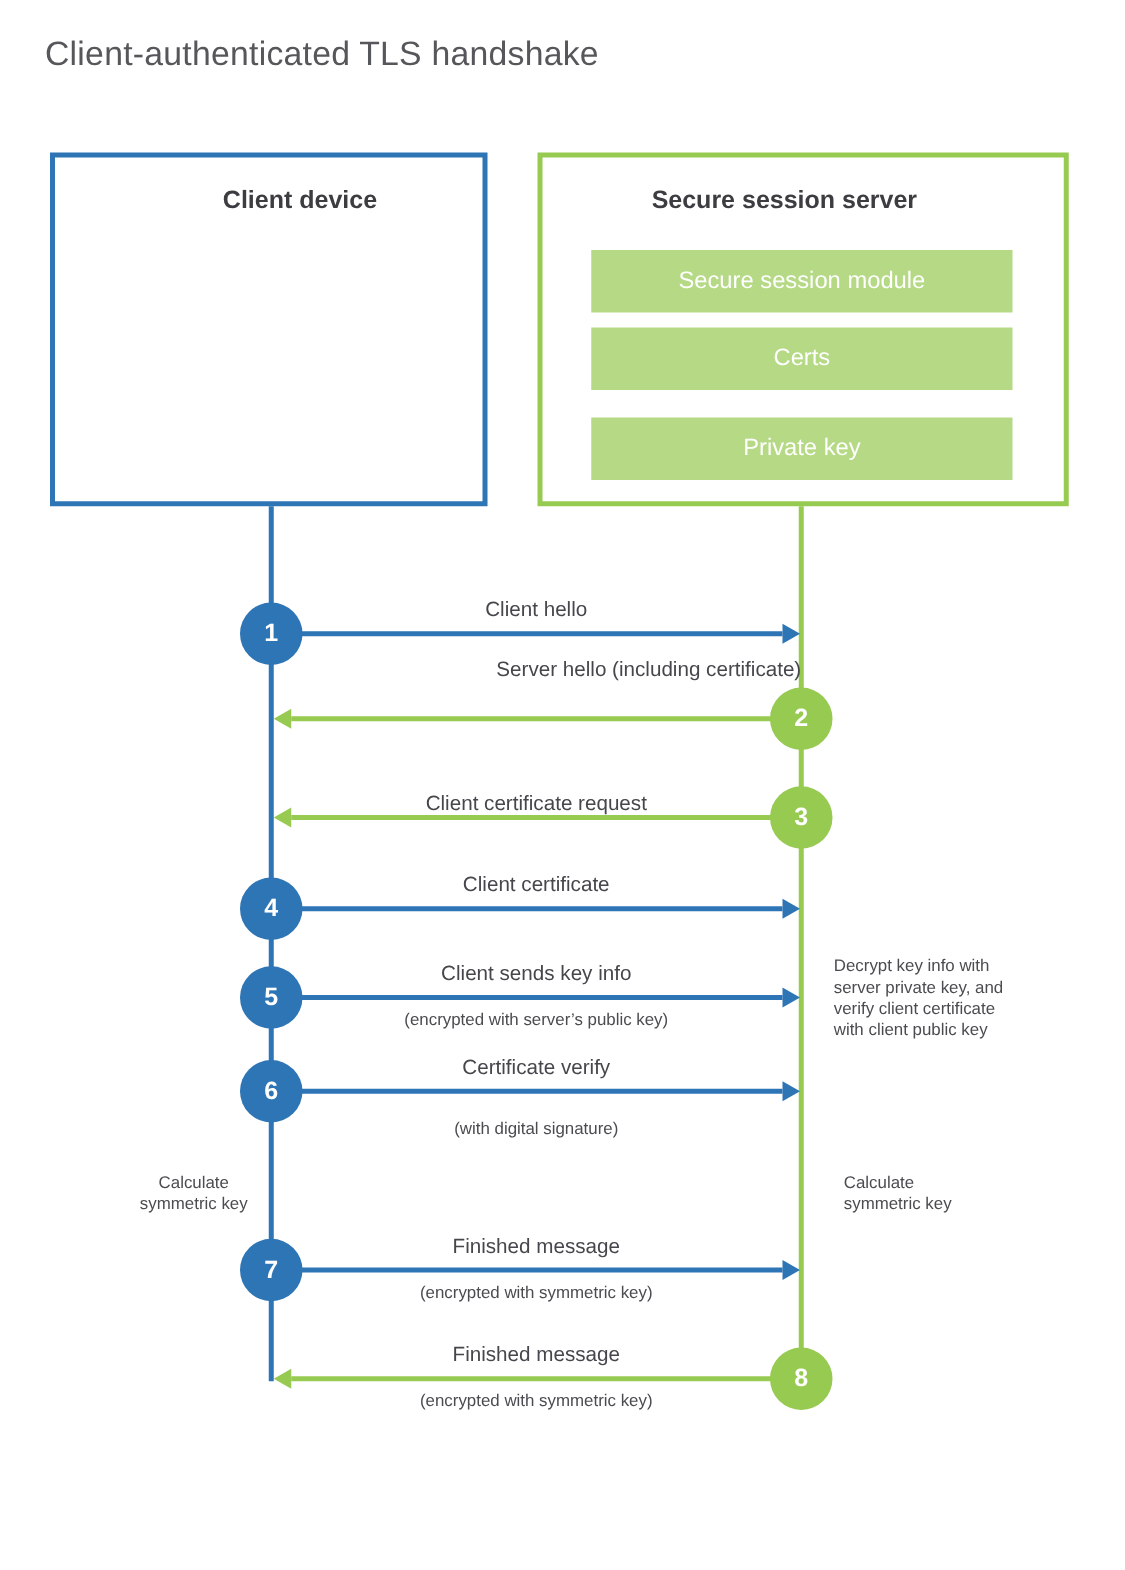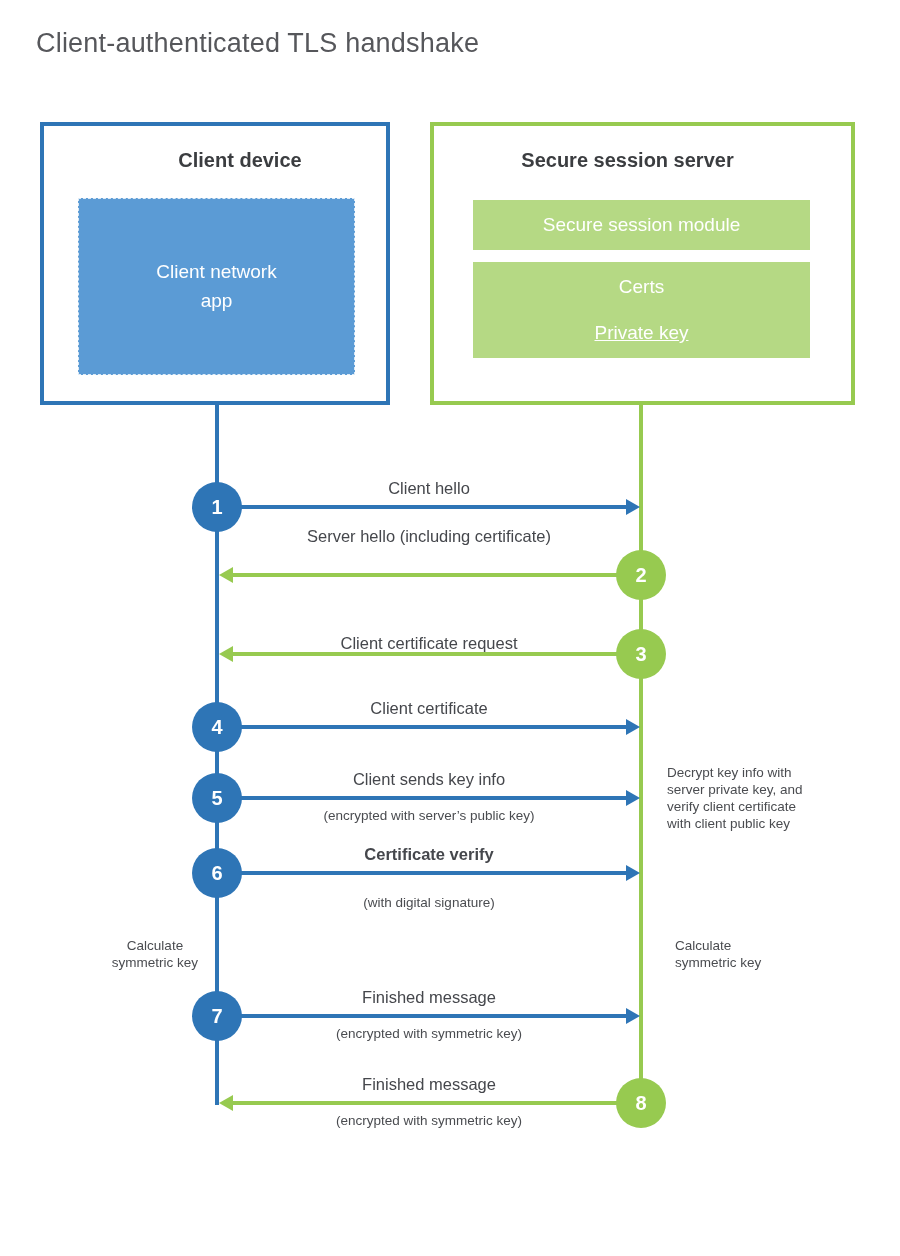--- a/index.html
+++ b/index.html
@@ -44,62 +44,60 @@
 </style>
 </head>
 <body>
 
 <div class="page">
 
   <div class="abs title">Client-authenticated TLS handshake</div>
 
   <div class="abs actor-box client-box"></div>
   <div class="abs actor-heading client-heading">Client device</div>
-  <div class="abs client-app">Client network
-app</div>
 
   <div class="abs actor-box server-box"></div>
   <div class="abs actor-heading server-heading">Secure session server</div>
   <div class="abs module-bar" style="top:200px;">Secure session module</div>
   <div class="abs module-bar" style="top:262px;">Certs</div>
-  <div class="abs module-bar" style="top:308px;text-decoration:underline;">Private key</div>
+  <div class="abs module-bar" style="top:334px;">Private key</div>
 
   <div class="abs lifeline blue"></div>
   <div class="abs lifeline green"></div>
 
   <div class="abs step-circle blue" style="left:192px;top:482px;">1</div>
   <div class="abs arrow-line blue" style="left:230px;top:505px;width:396px;"></div>
   <div class="abs arrow-head right" style="left:626px;top:499px;"></div>
   <div class="abs msg-label" style="top:479px;">Client hello</div>
 
   <div class="abs step-circle green" style="left:616px;top:550px;">2</div>
   <div class="abs arrow-line green" style="left:233px;top:573px;width:384px;"></div>
   <div class="abs arrow-head left" style="left:219px;top:567px;"></div>
-  <div class="abs msg-label" style="top:527px;">Server hello (including certificate)</div>
+  <div class="abs msg-label" style="top:527px;text-align:right;">Server hello (including certificate)</div>
 
   <div class="abs step-circle green" style="left:616px;top:629px;">3</div>
   <div class="abs arrow-line green" style="left:233px;top:652px;width:384px;"></div>
   <div class="abs arrow-head left" style="left:219px;top:646px;"></div>
   <div class="abs msg-label" style="top:634px;">Client certificate request</div>
 
   <div class="abs step-circle blue" style="left:192px;top:702px;">4</div>
   <div class="abs arrow-line blue" style="left:230px;top:725px;width:396px;"></div>
   <div class="abs arrow-head right" style="left:626px;top:719px;"></div>
   <div class="abs msg-label" style="top:699px;">Client certificate</div>
 
   <div class="abs step-circle blue" style="left:192px;top:773px;">5</div>
   <div class="abs arrow-line blue" style="left:230px;top:796px;width:396px;"></div>
   <div class="abs arrow-head right" style="left:626px;top:790px;"></div>
   <div class="abs msg-label" style="top:770px;">Client sends key info</div>
   <div class="abs msg-sub" style="top:808px;">(encrypted with server’s public key)</div>
 
   <div class="abs step-circle blue" style="left:192px;top:848px;">6</div>
   <div class="abs arrow-line blue" style="left:230px;top:871px;width:396px;"></div>
   <div class="abs arrow-head right" style="left:626px;top:865px;"></div>
-  <div class="abs msg-label" style="top:845px;font-weight:bold;">Certificate verify</div>
+  <div class="abs msg-label" style="top:845px;">Certificate verify</div>
   <div class="abs msg-sub" style="top:883px;margin-top:12px;">(with digital signature)</div>
 
   <div class="abs step-circle blue" style="left:192px;top:991px;">7</div>
   <div class="abs arrow-line blue" style="left:230px;top:1014px;width:396px;"></div>
   <div class="abs arrow-head right" style="left:626px;top:1008px;"></div>
   <div class="abs msg-label" style="top:988px;">Finished message</div>
   <div class="abs msg-sub" style="top:1026px;">(encrypted with symmetric key)</div>
 
   <div class="abs step-circle green" style="left:616px;top:1078px;">8</div>
   <div class="abs arrow-line green" style="left:233px;top:1101px;width:384px;"></div>

